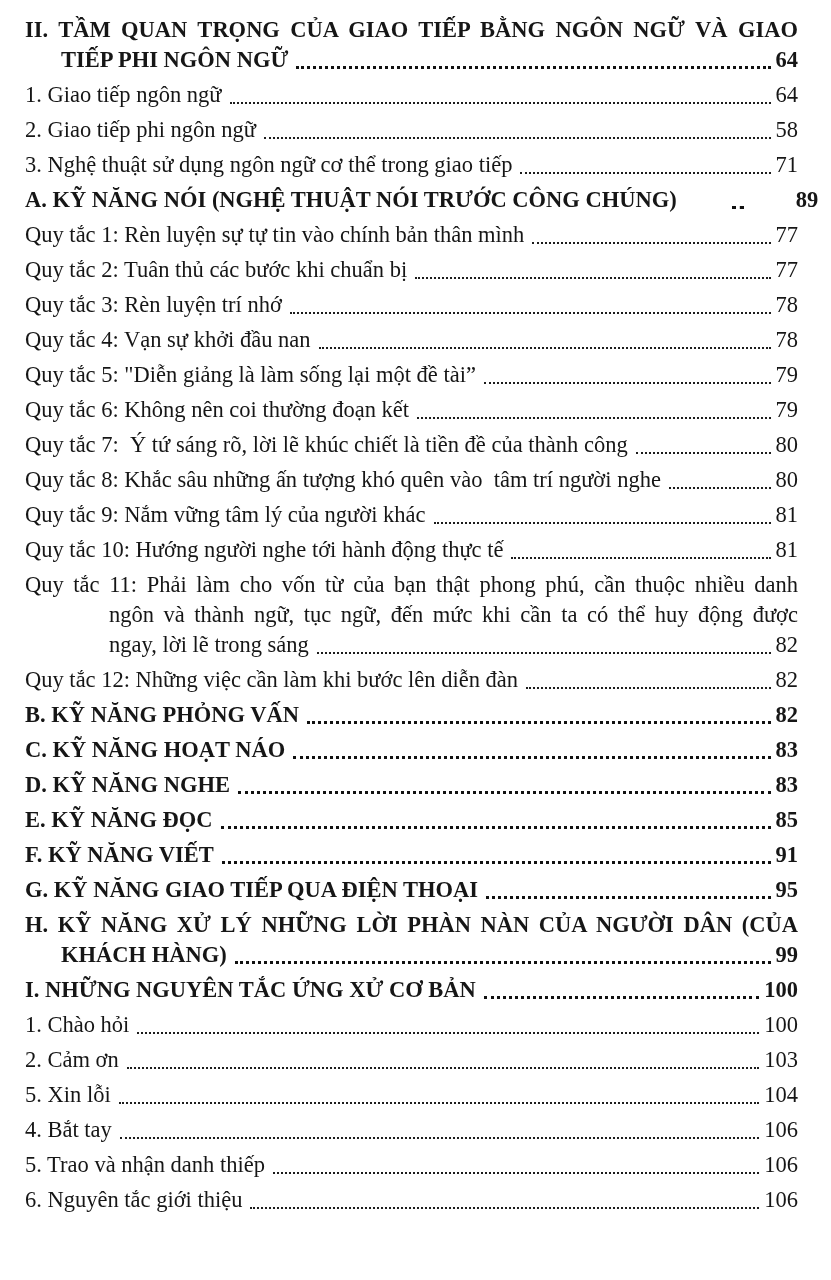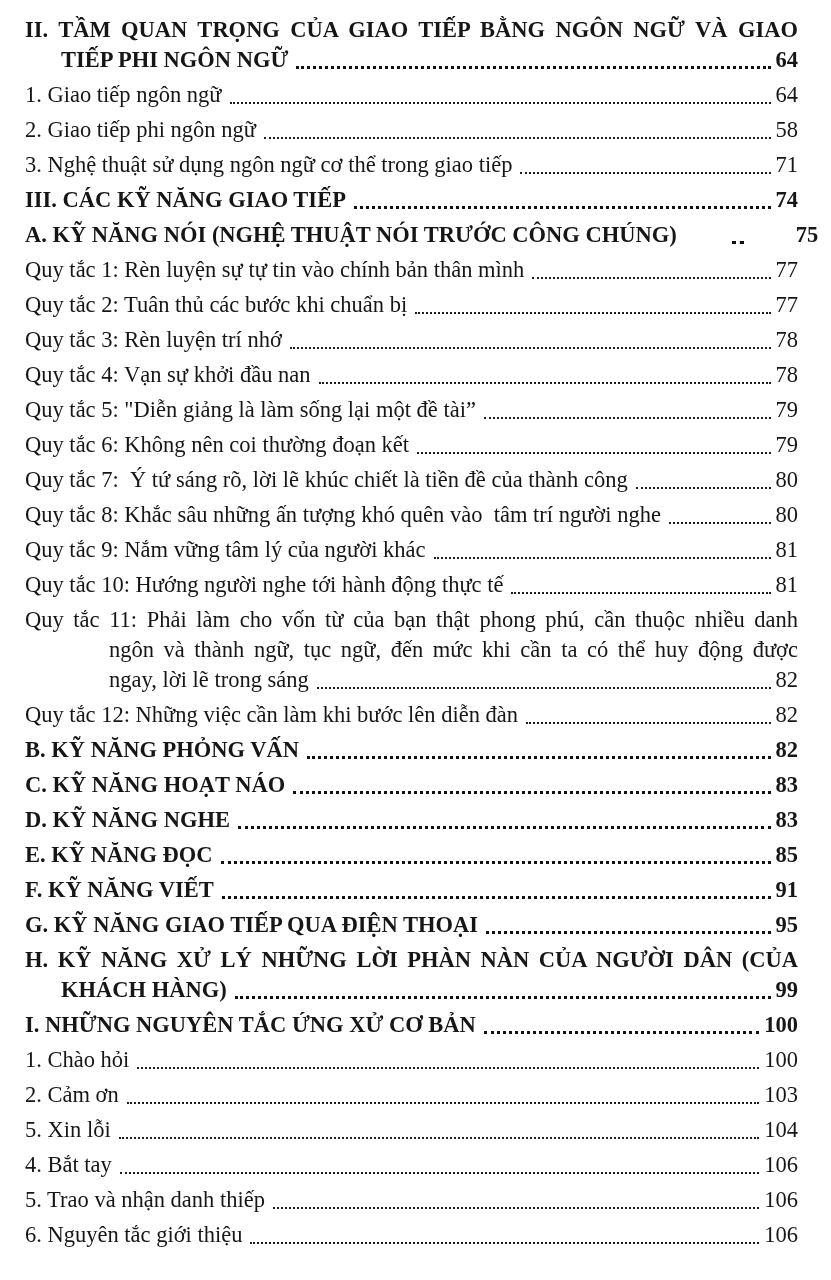--- a/index.html
+++ b/index.html
@@ -89,31 +89,24 @@
         </div>
       </div>
       <div class="entry">
         <div class="line leader-row" style="padding-left: 0px;">
           <span class="title">3. Nghệ thuật sử dụng ngôn ngữ cơ thể trong giao tiếp</span>
           <span class="leader"></span>
           <span class="pagenum">71</span>
         </div>
       </div>
       <div class="entry bold">
-        <div class="line leader-row" style="padding-left: 0px;">
-          <span class="title">III. CÁC KỸ NĂNG GIAO TIẾP</span>
-          <span class="leader"></span>
-          <span class="pagenum">74</span>
-        </div>
-      </div>
-      <div class="entry bold">
         <div class="line leader-row" style="padding-left: 0px; gap: 47px;">
           <span class="title">A. KỸ NĂNG NÓI (NGHỆ THUẬT NÓI TRƯỚC CÔNG CHÚNG)</span>
           <span class="leader"></span>
-          <span class="pagenum">75</span>
+          <span class="pagenum">89</span>
         </div>
       </div>
       <div class="entry">
         <div class="line leader-row" style="padding-left: 0px;">
           <span class="title">Quy tắc 1: Rèn luyện sự tự tin vào chính bản thân mình</span>
           <span class="leader"></span>
           <span class="pagenum">77</span>
         </div>
       </div>
       <div class="entry">

